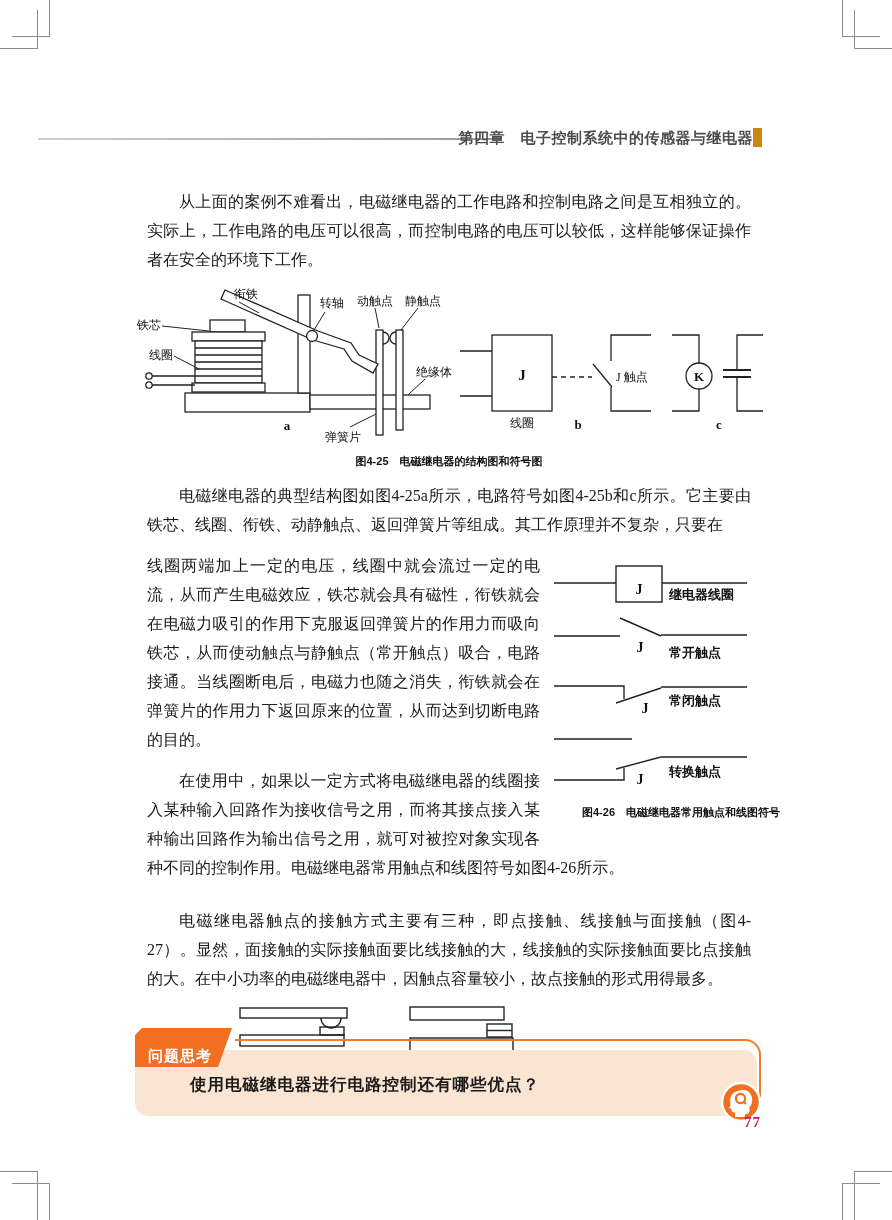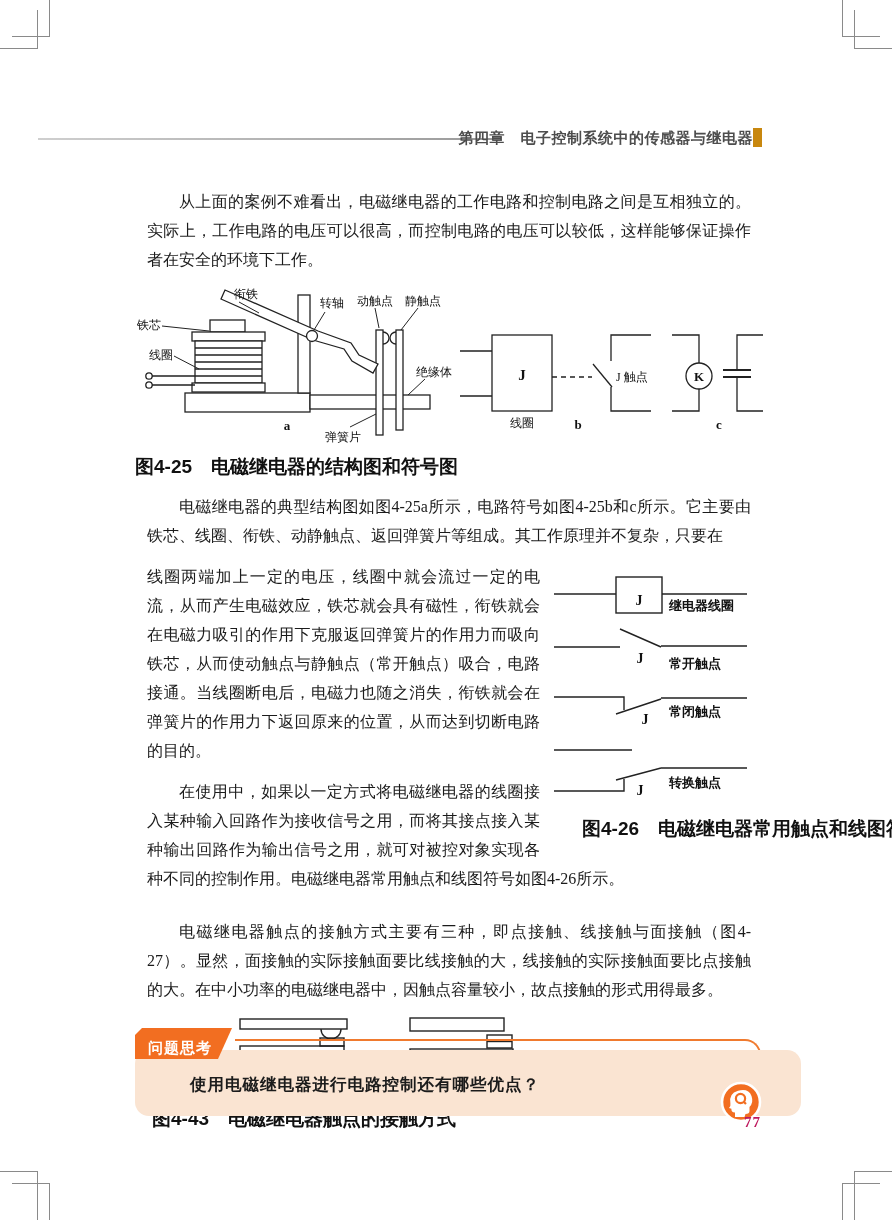--- a/index.html
+++ b/index.html
@@ -25,44 +25,44 @@
   .head-text{position:absolute;top:129px;right:139px;
     font-family:Liberation Serif, serif;font-weight:bold;
     font-size:15px;color:#4d4d4d;letter-spacing:.5px;white-space:nowrap;}
   .head-bar{position:absolute;left:753px;top:128px;width:9px;height:19px;background:#c8870e;}
   
   .content{position:absolute;left:135px;top:175px;width:628px;}
   .para{font-size:16px;line-height:29px;text-align:justify;margin:12px;}
   .ind{text-indent:2em;}
   figure{margin:17px;}
   .figcap{font-family:"Liberation Sans","DejaVu Sans",sans-serif;font-weight:bold;
-    font-size:19px;color:#111;text-align:left;margin:2px 0 10px 0;}
+    font-size:11px;color:#111;text-align:center;margin:2px 0 10px 0;}
   .fig425{margin:4px 0 0 0;}
   .fig426{float:right;width:213px;margin:2px 0 6px 10px;}
   .fig426 .figcap{white-space:nowrap;margin-top:0;transform:translateX(-4px);margin-left:36px;}
   .wrapzone::after{content:"";display:block;clear:both;}
   .fig427{margin-top:12px;}
   .fig427-row{display:flex;align-items:flex-end;}
   .f427-item{display:flex;flex-direction:column;align-items:center;}
   .f427-label{font-family:"Liberation Sans","DejaVu Sans",sans-serif;font-weight:bold;
     font-size:13px;color:#111;margin-top:12px;}
   .i1{margin-left:87px;} .i2{margin-left:53px;} .i3{margin-left:60px;}
   .fig427 .figcap{margin-top:12px;}
   svg text{font-family:"Liberation Serif","DejaVu Serif",serif;fill:#111;}
   
   .qwrap{position:absolute;left:135px;top:1028px;width:628px;height:96px;}
   .q-accent{position:absolute;left:100px;top:11px;width:524px;height:58px;
     border-top:2.5px solid #f07a2e;border-right:2.5px solid #f07a2e;
     border-top-right-radius:16px;}
   .q-tab{position:absolute;left:0;top:0;height:23px;line-height:23px;
     background:#f26e21;color:#fff;font-family:"Liberation Sans","DejaVu Sans",sans-serif;
-    font-weight:bold;font-size:15px;padding:8px 20px 0 13px;letter-spacing:1px;
+    font-weight:bold;font-size:15px;padding:16px 20px 0 13px;letter-spacing:1px;
     clip-path:polygon(0 7px,7px 0,100% 0,calc(100% - 14px) 100%,0 100%);}
   .q-box{position:absolute;left:0;top:22px;width:622px;height:66px;
-    background:#fae4d2;border-radius:14px;padding-left:44px;}
+    background:#fae4d2;border-radius:14px;}
   .q-text{position:absolute;left:55px;top:24px;font-size:16.5px;color:#1b1b1b;
     font-family:"Liberation Serif","DejaVu Serif",serif;font-weight:600;letter-spacing:1px;}
   .q-icon{position:absolute;left:585px;top:53px;width:42px;height:42px;}
   .page-num{position:absolute;left:744px;top:1114px;font-size:15px;font-weight:bold;
     color:#be185d;letter-spacing:1px;}
 </style>
 </head>
 <body>
 
 <div class="crop tl-a"></div>

